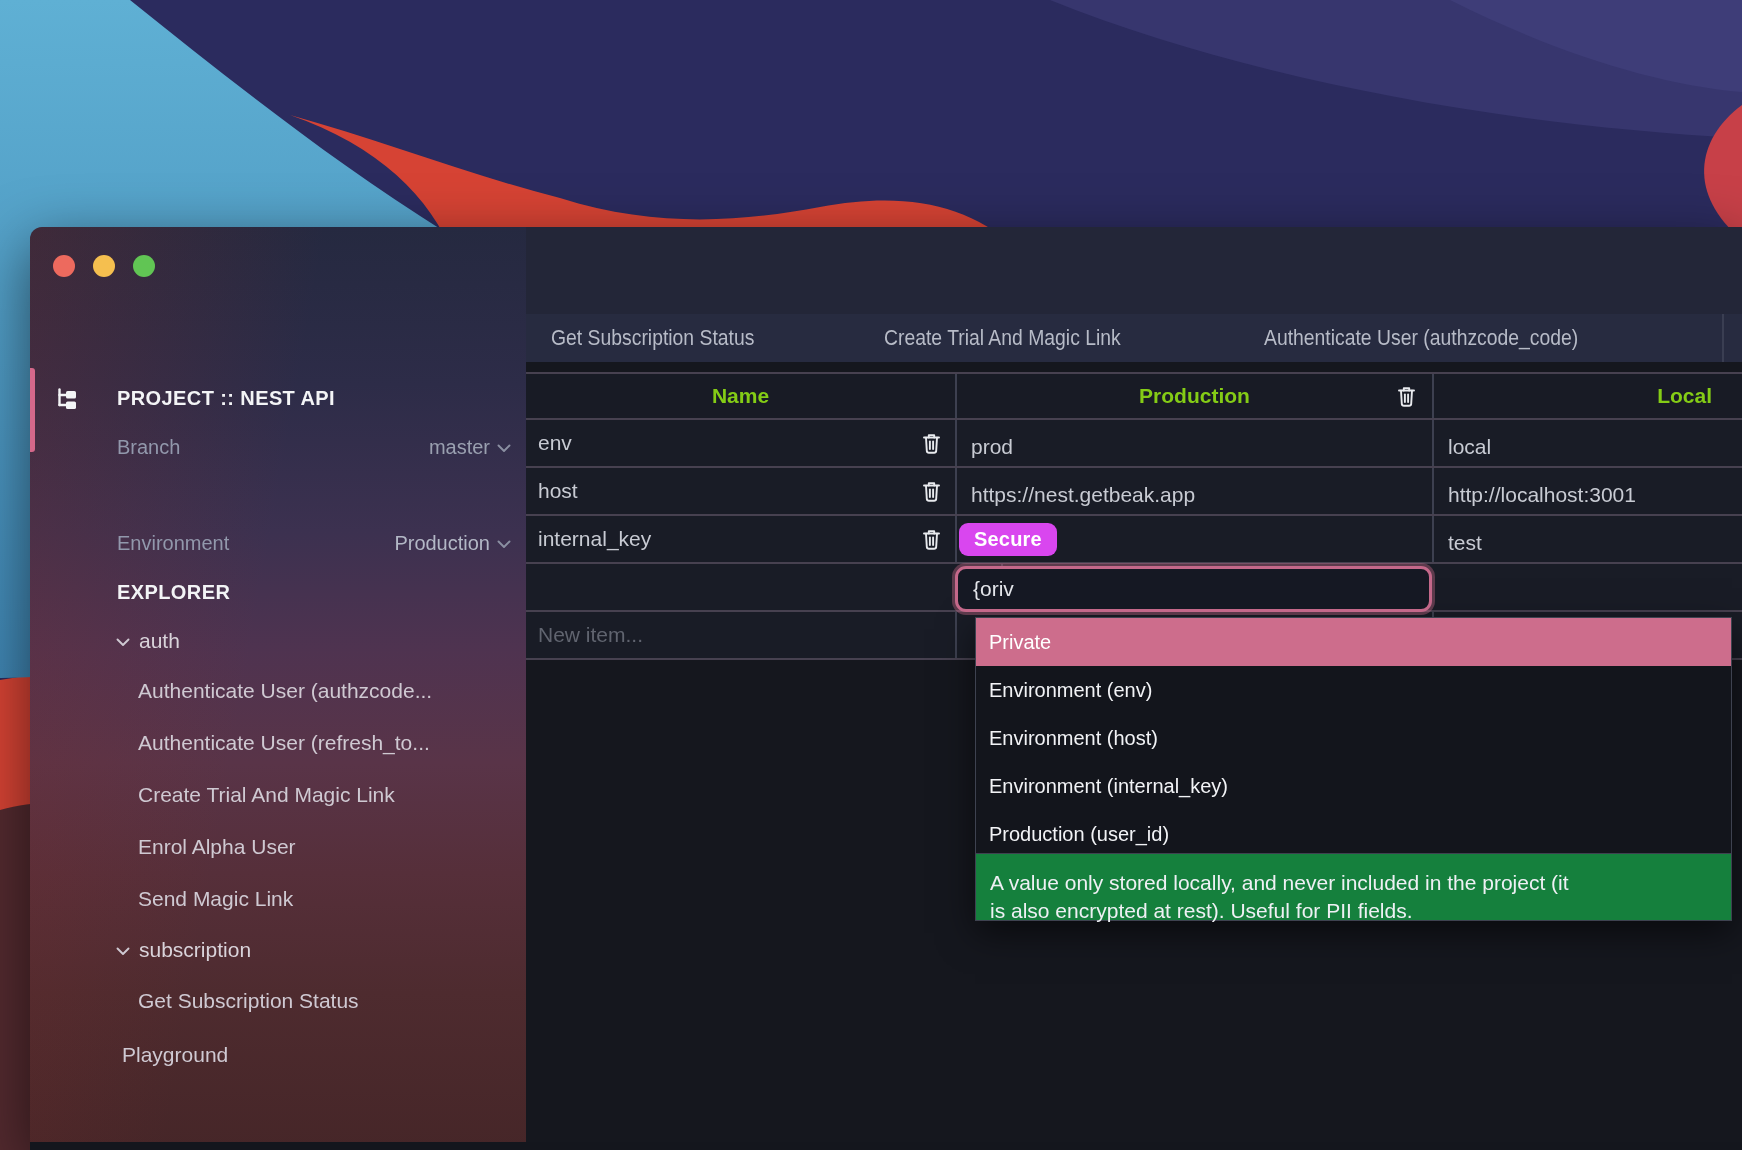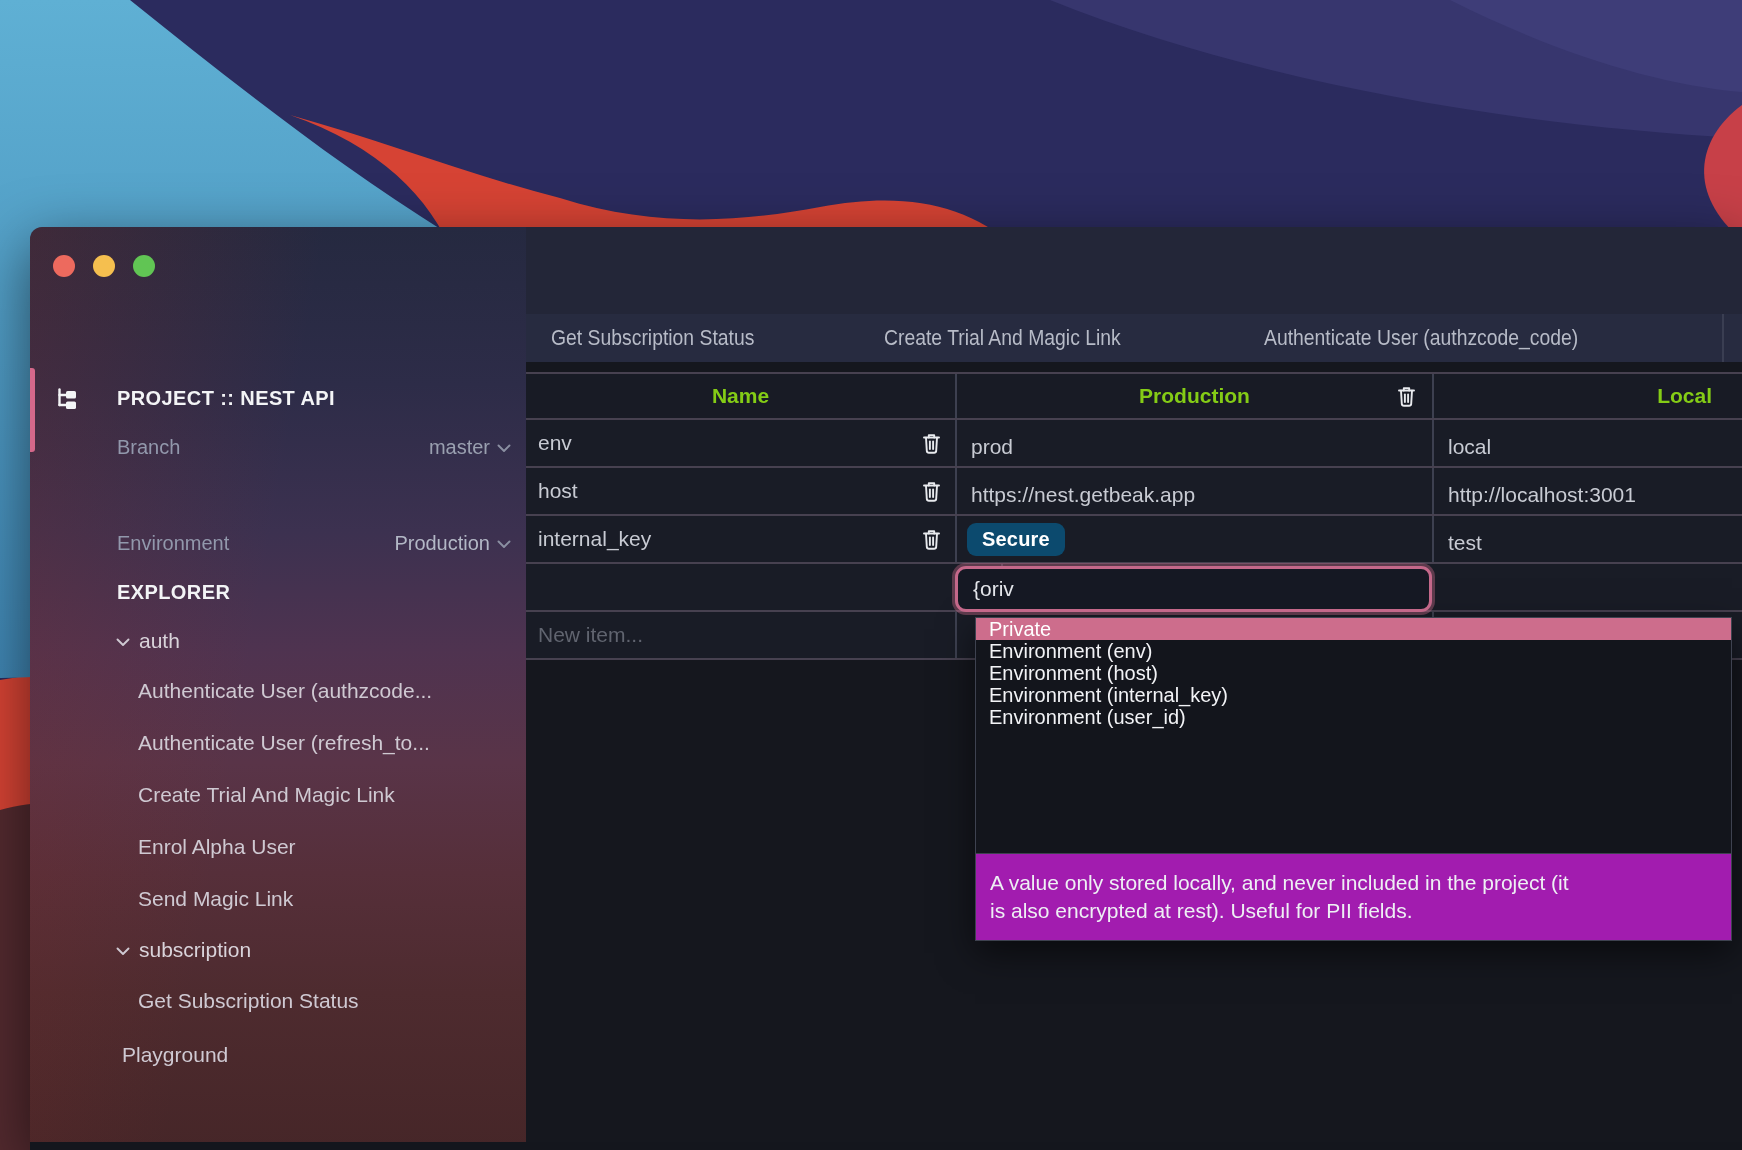--- a/index.html
+++ b/index.html
@@ -59,35 +59,35 @@
   .c1{width:431px;position:relative;display:flex;align-items:center;border-right:2px solid #3d4050;}
   .c2{width:477px;position:relative;display:flex;align-items:center;border-right:2px solid #3d4050;}
   .c3{flex:1;position:relative;display:flex;align-items:center;}
   .hdr-txt{width:100%;text-align:center;color:#84cc16;font-size:21px;font-weight:bold;}
   .hdr-txt.right{text-align:right;padding-right:60px;}
   .cell-txt{padding-left:12px;color:#c8cbd3;font-size:21px;white-space:nowrap;}
   .cell-txt.val{padding-left:14px;margin-top:8px;}
   .placeholder{color:#60646f;}
   .trash{position:absolute;right:13px;top:50%;transform:translateY(-50%);color:#e8eaee;cursor:pointer;}
   .trash.hdr{right:15px;}
-  .badge{margin-left:10px;background:#0c4a6e;color:#fff;font-size:20px;font-weight:bold;
+  .badge{margin-left:2px;background:#d946ef;color:#fff;font-size:20px;font-weight:bold;
          padding:5px 15px;border-radius:9px;letter-spacing:.2px;}
 
   
   .value-input{position:absolute;left:925px;top:339px;width:477px;height:46px;background:#151823;
                border:3px solid #c4688a;border-radius:11px;box-shadow:0 0 0 3px rgba(205,109,140,.38);
                display:flex;align-items:center;padding-left:15px;color:#e3e5ea;font-size:21px;z-index:6;}
 
   
   .dropdown{position:absolute;left:945px;top:390px;width:757px;z-index:5;
             box-shadow:0 12px 34px rgba(0,0,0,.55);}
   .dd-list{height:236px;background:#13151c;border:1px solid #3e4250;border-bottom:none;overflow:hidden;}
-  .dd-item{height:22px;display:flex;align-items:center;padding-left:13px;color:#f2f3f6;font-size:20px;}
+  .dd-item{height:48px;display:flex;align-items:center;padding-left:13px;color:#f2f3f6;font-size:20px;}
   .dd-item.selected{background:#cd6d8c;color:#fff;}
-  .dd-desc{height:88px;background:#a21caf;border:1px solid #3e4250;color:#eef0f4;font-size:21px;
+  .dd-desc{height:68px;background:#15803d;border:1px solid #3e4250;color:#eef0f4;font-size:21px;
            line-height:28px;padding:15px 14px 0 14px;white-space:pre-line;}
 
   .bottom-strip{position:absolute;left:0;top:915px;width:1712px;height:8px;background:#14161d;}
 </style>
 </head>
 <body>
 
 <div class="stage">
 
   <svg class="wallpaper" width="1742" height="1150" viewBox="0 0 1742 1150">
@@ -293,21 +293,21 @@
     </div>
 
     <div class="value-input">{oriv</div>
 
     <div class="dropdown">
       <div class="dd-list">
         <div class="dd-item selected">Private</div>
         <div class="dd-item">Environment (env)</div>
         <div class="dd-item">Environment (host)</div>
         <div class="dd-item">Environment (internal_key)</div>
-        <div class="dd-item">Environment (user_id)</div>
+        <div class="dd-item">Production (user_id)</div>
       </div>
       <div class="dd-desc">A value only stored locally, and never included in the project (it
 is also encrypted at rest). Useful for PII fields.</div>
     </div>
 
     <div class="bottom-strip"></div>
   </div>
 </div>
 
 </body></html>

